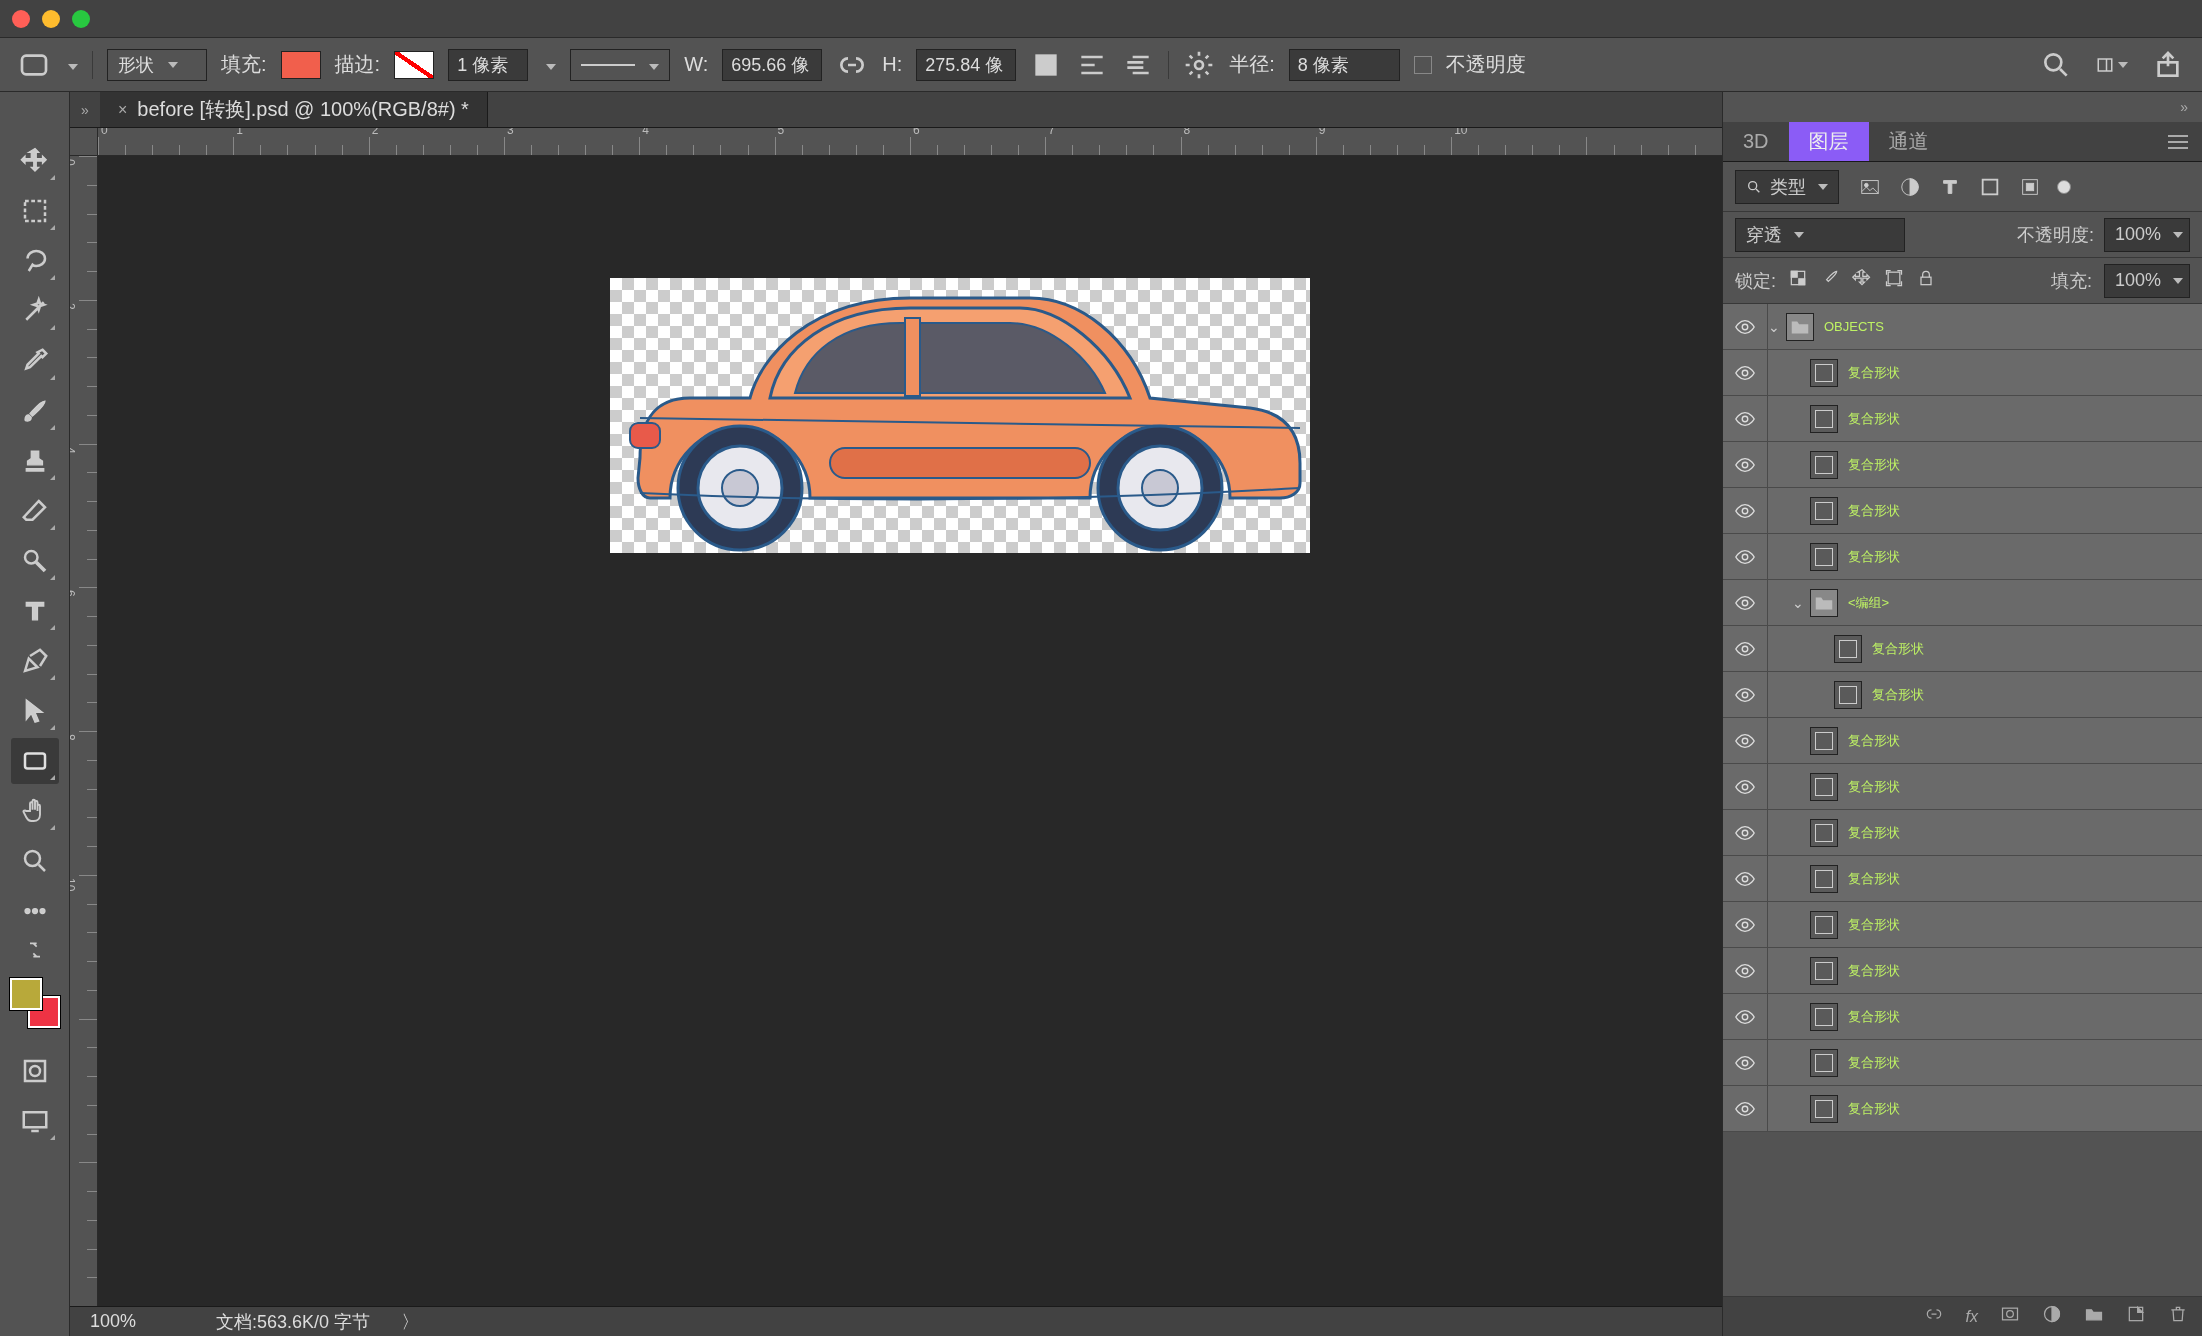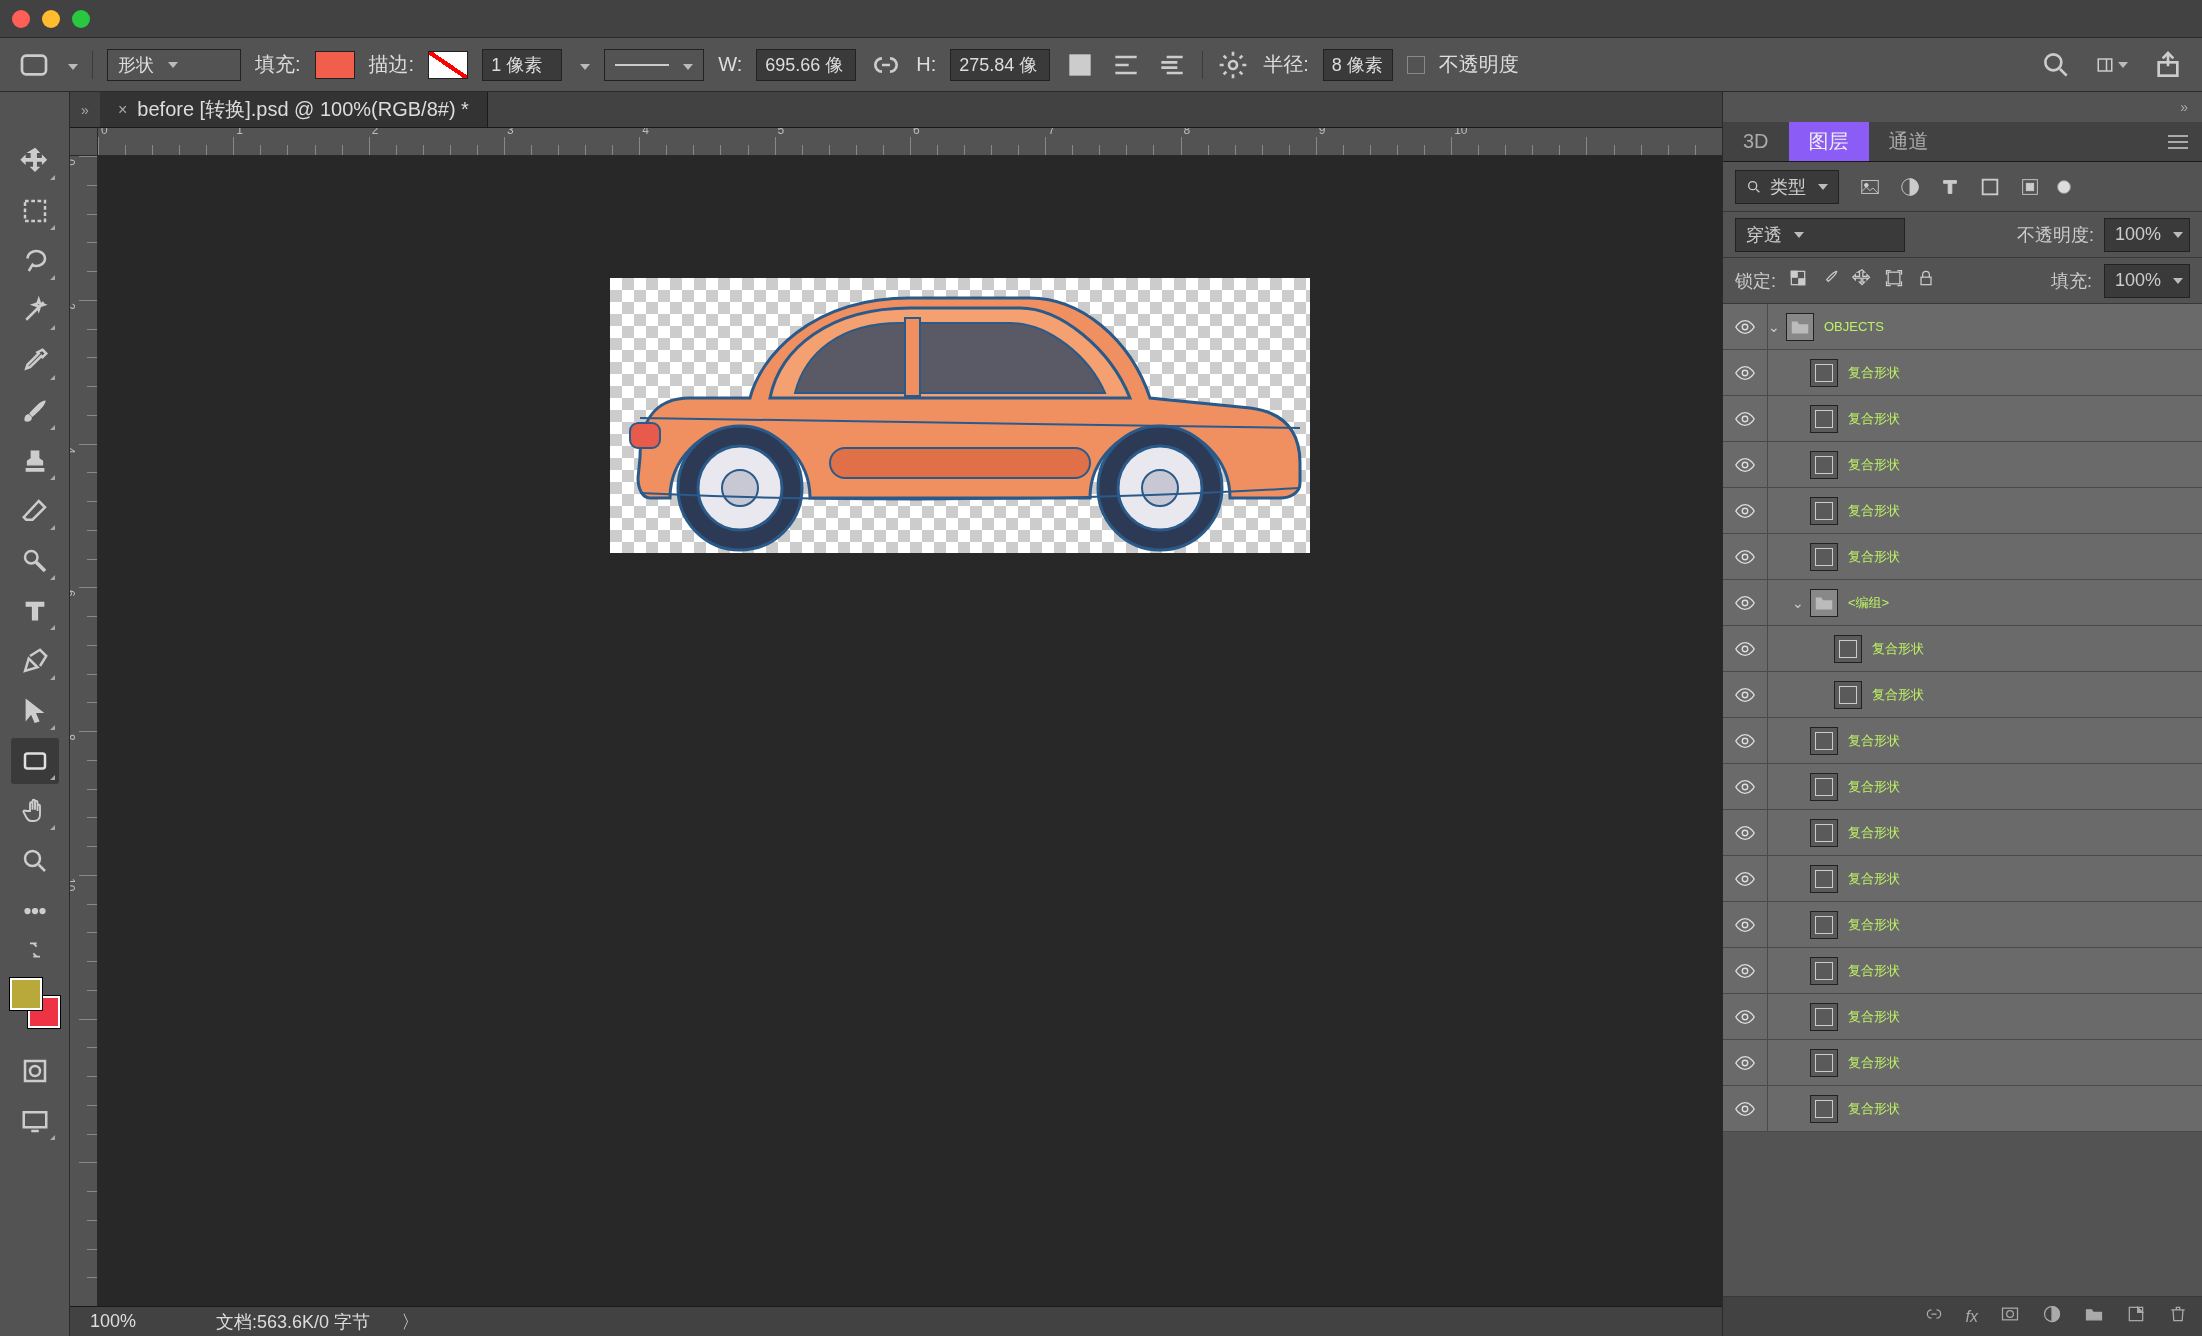--- a/index.html
+++ b/index.html
@@ -95,21 +95,21 @@
 </div>
 
 <div class="optionbar">
   <div class="tool-icon-btn">
     <svg viewBox="0 0 24 24">
         <rect x="3" y="5" width="18" height="14" rx="3" fill="none" stroke="#ccc" stroke-width="2"></rect>
       </svg>
   </div>
   <span class="chev"></span>
   <div style="width:1px;height:28px;background:#3a3a3a;"></div>
-  <div class="select-box chev" style="width:134px;">
+  <div class="select-box chev" style="width:100px;">
     <span>形状</span>
   </div>
   <span class="lbl">填充:</span>
   <div class="sw-fill"></div>
   <span class="lbl">描边:</span>
   <div class="sw-stroke"></div>
   <div class="input-box" style="width:80px;">
     <span>1 像素</span>
   </div>
   <span class="chev"></span>
@@ -146,21 +146,21 @@
       </svg>
   </div>
   <div style="width:1px;height:28px;background:#3a3a3a;"></div>
   <div class="tool-icon-btn">
     <svg viewBox="0 0 24 24">
         <circle cx="12" cy="12" r="3" fill="none" stroke="#ccc" stroke-width="2"></circle>
         <path d="M12 2v3M12 19v3M2 12h3M19 12h3M5 5l2 2M17 17l2 2M19 5l-2 2M7 17l-2 2" stroke="#ccc" stroke-width="2"></path>
       </svg>
   </div>
   <span class="lbl">半径:</span>
-  <div class="input-box" style="width:70px;">
+  <div class="input-box" style="width:111px;">
     <span>8 像素</span>
   </div>
   <span class="checkbox"></span>
   <span class="lbl">不透明度</span>
   <div class="opt-right">
     <div class="tool-icon-btn">
       <svg viewBox="0 0 24 24">
           <circle cx="10" cy="10" r="6" fill="none" stroke="#ccc" stroke-width="2"></circle>
           <path d="M15 15l5 5" stroke="#ccc" stroke-width="2"></path>
         </svg>

